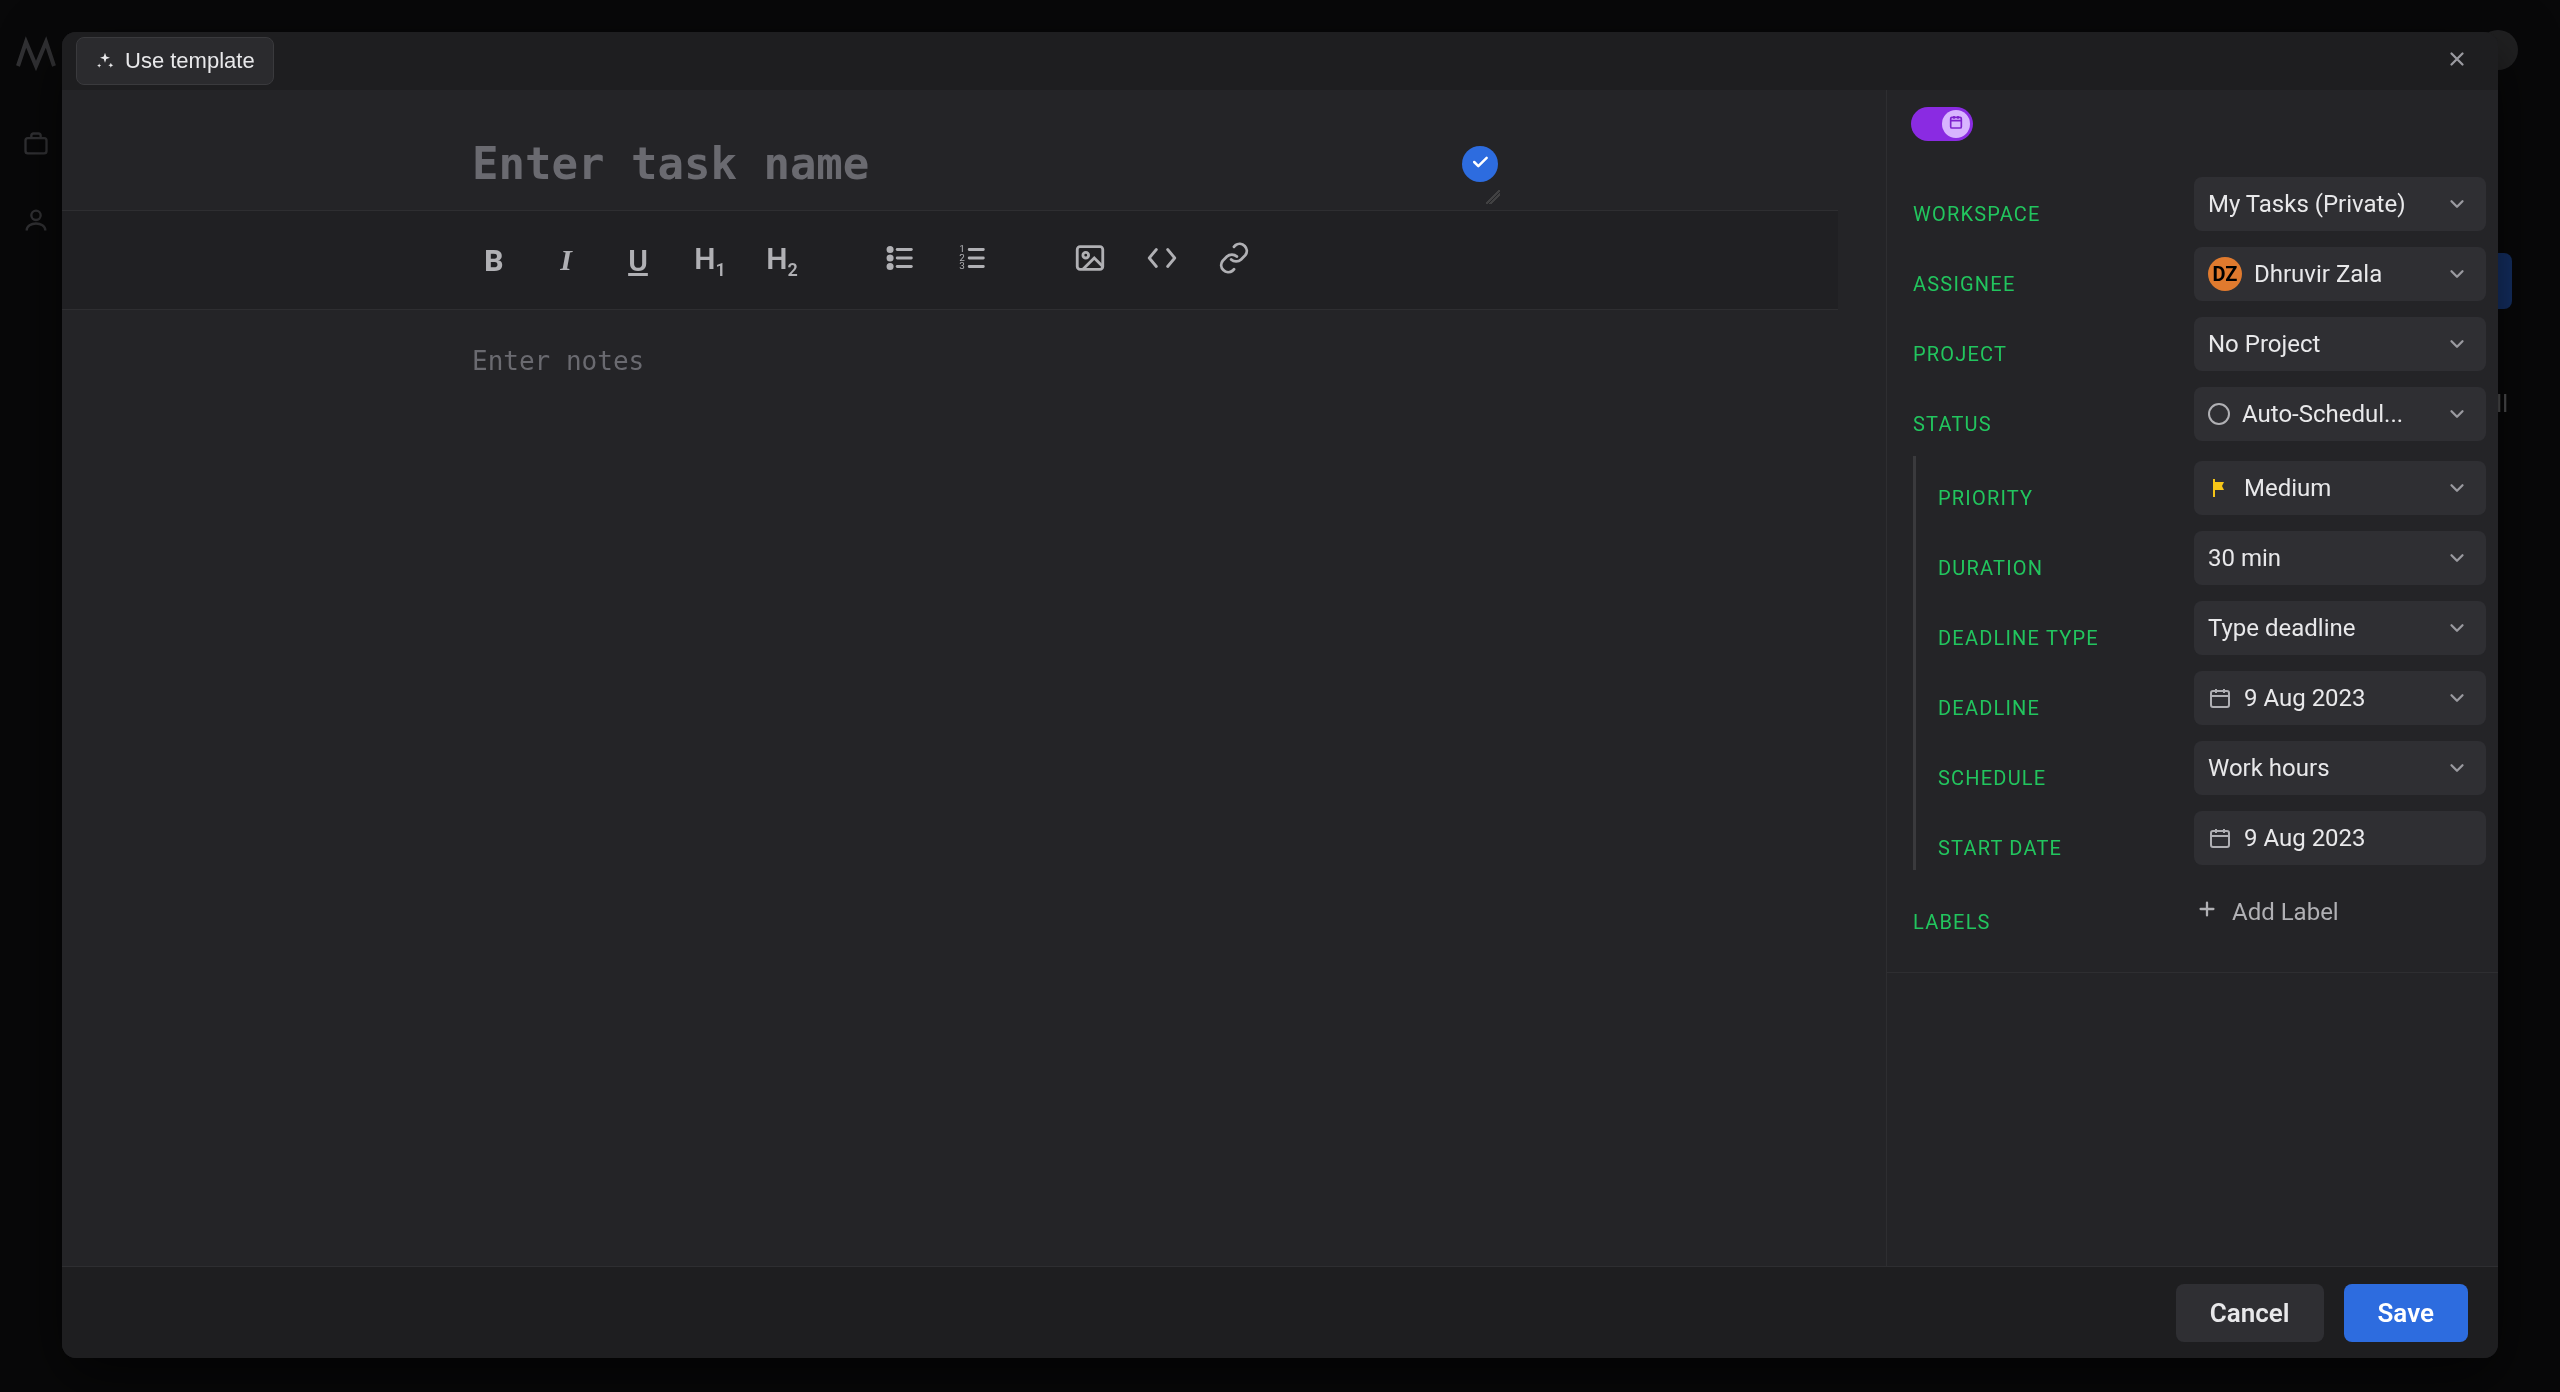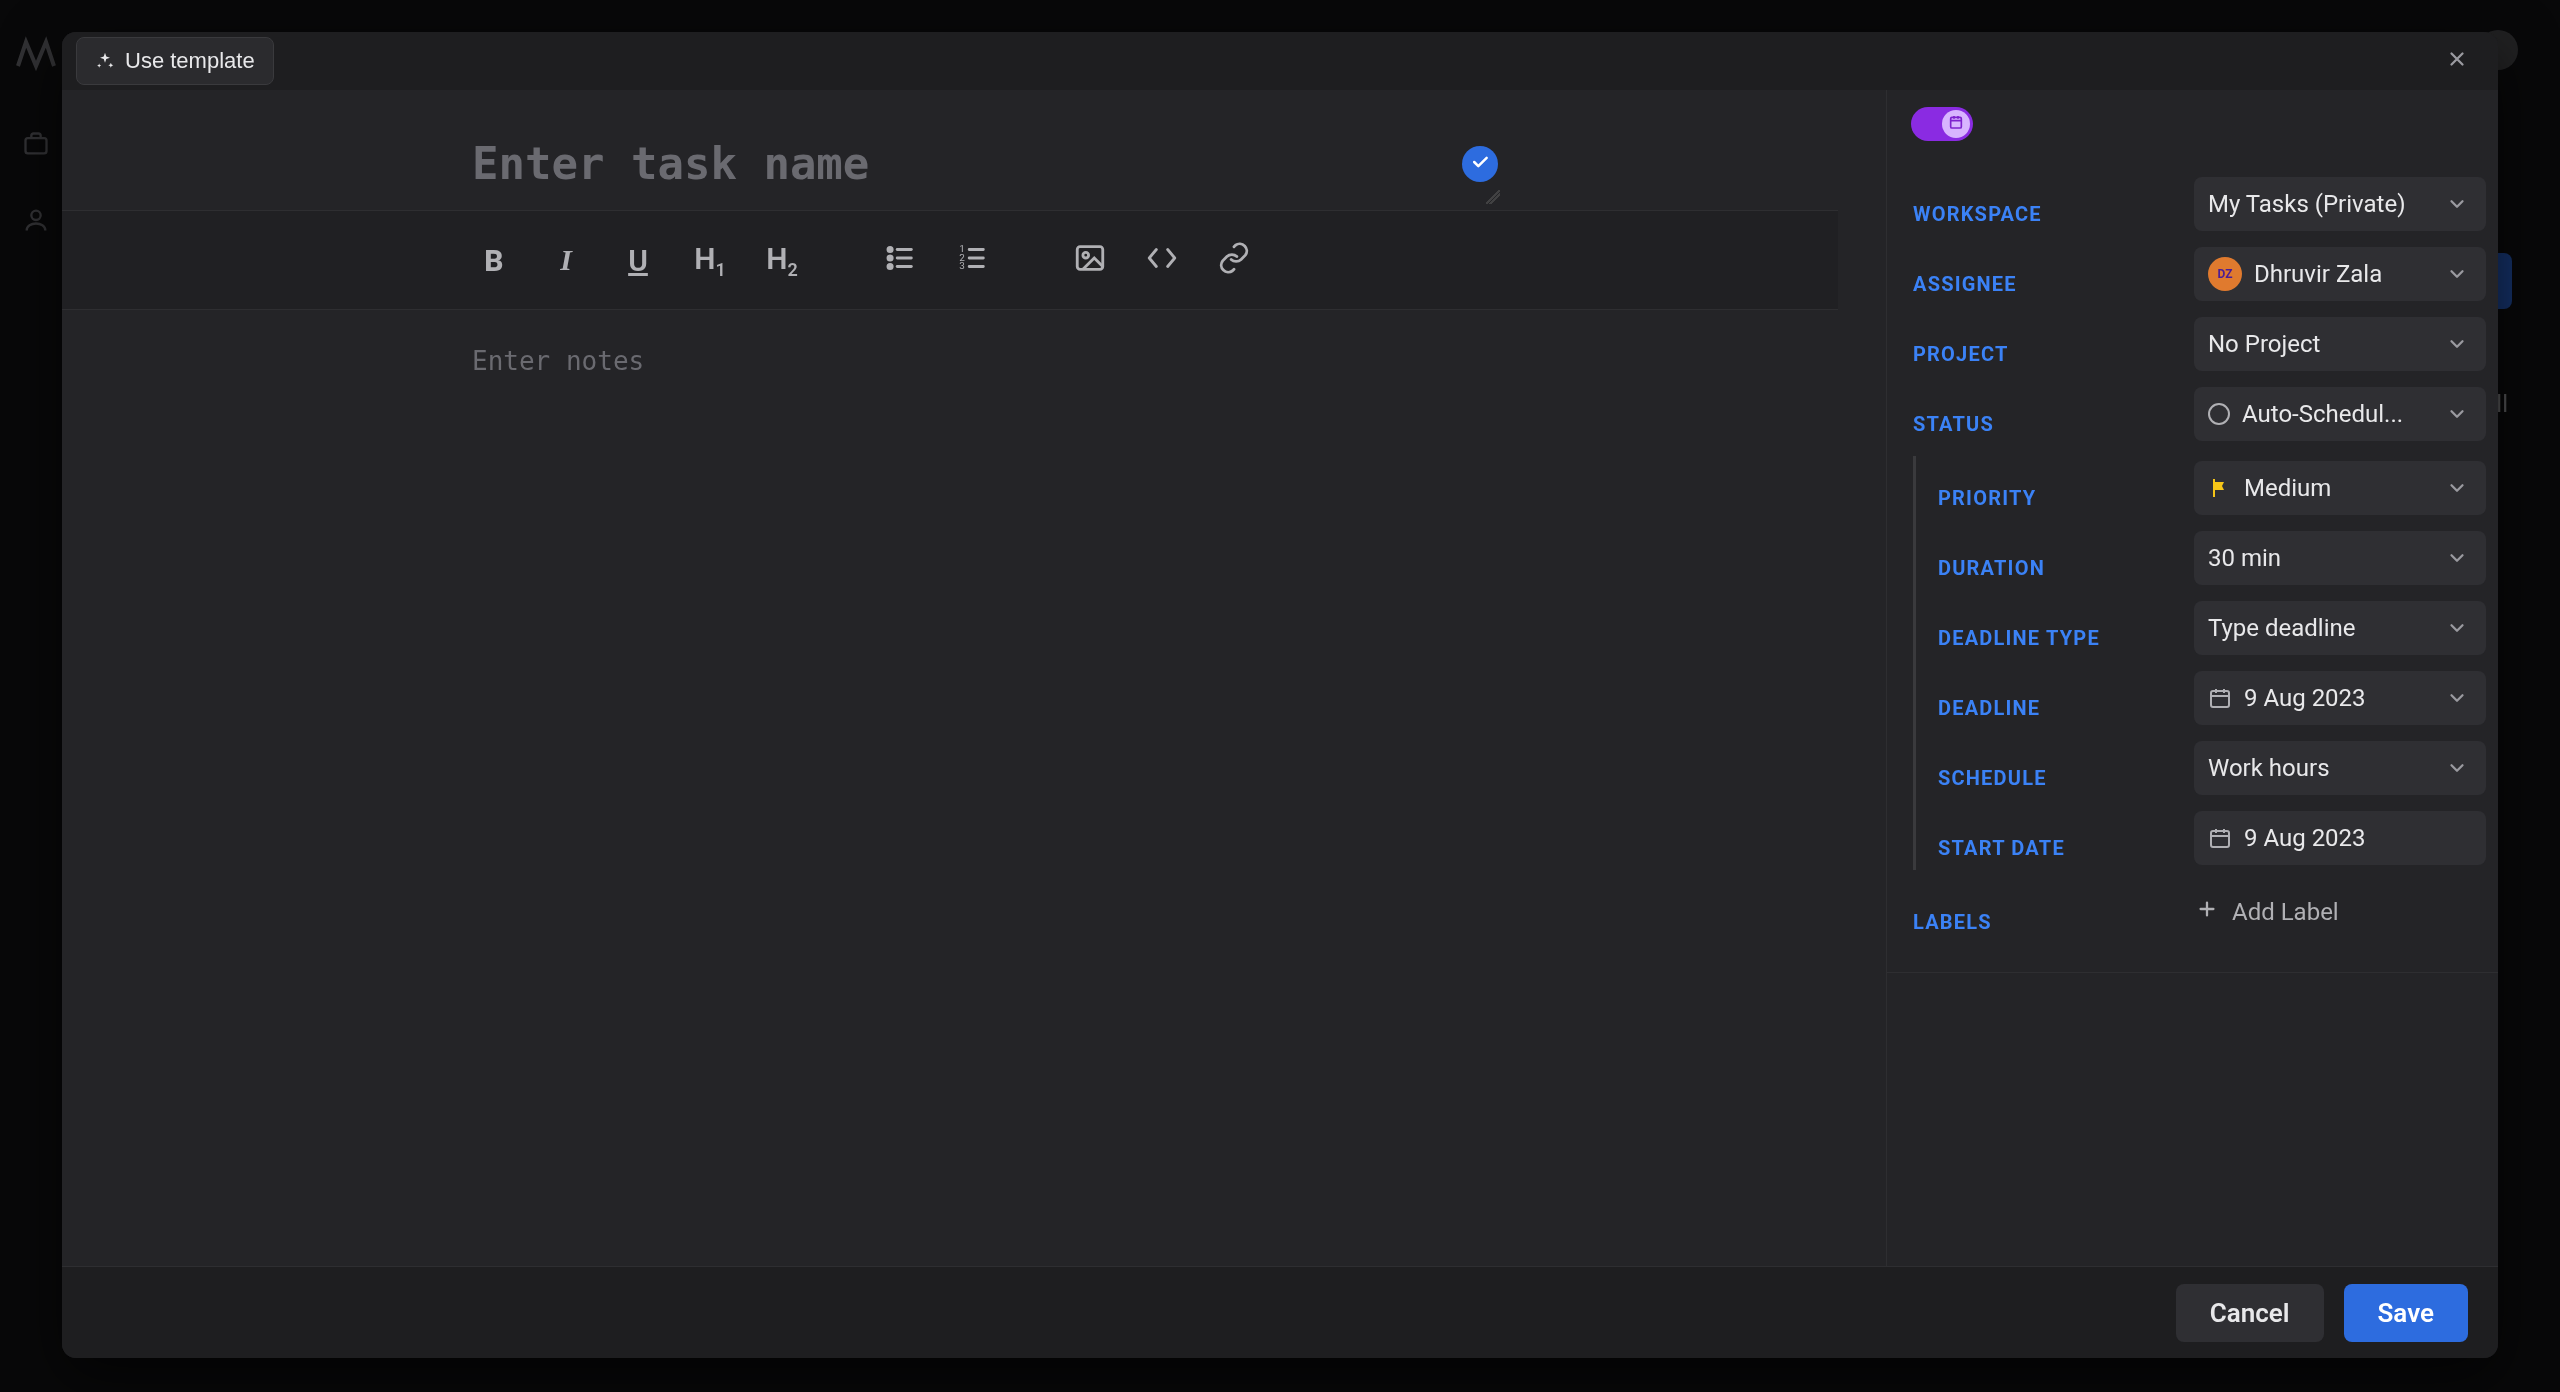--- a/index.html
+++ b/index.html
@@ -159,43 +159,43 @@
     font-weight:500;
     padding:18px 24px;
     border-radius:8px;
     margin:0 10px 10px 10px;
   }
 
   .fields { padding:14px 12px 18px 12px; display:flex; flex-direction:column; gap:6px; }
   .field-row { display:flex; align-items:center; min-height:64px; }
   .field-label {
     flex:1;
-    font-size:20px; font-weight:700; letter-spacing:0.06em;
+    font-size:20px; font-weight:400; letter-spacing:0.06em;
     text-transform:uppercase;
-    color:#3b82f6;
+    color:#22c55e;
     padding-left:14px;
     margin-top:20px;
   }
   .field-ctrl {
     width:292px;
     height:54px;
     background:#2f2f33;
     border-radius:8px;
     display:flex; align-items:center;
     padding:0 14px;
     color:#e8e8ea;
     font-size:24px;
     gap:12px;
     cursor:pointer;
     position:relative;
   }
   .field-ctrl .chev { margin-left:auto; color:#9a9aa0; width:26px; height:26px; display:flex; align-items:center; }
   .field-ctrl .chev svg { width:22px; height:22px; }
   .field-ctrl .val { flex:1; white-space:nowrap; overflow:hidden; text-overflow:ellipsis; }
-  .avatar-dot { width:34px; height:34px; border-radius:50%; background:#e07a2e; color:#4c1d95; font-size:12px; font-weight:700; display:flex; align-items:center; justify-content:center; flex-shrink:0; }
+  .avatar-dot { width:34px; height:34px; border-radius:50%; background:#e07a2e; color:#000000; font-size:20px; font-weight:700; display:flex; align-items:center; justify-content:center; flex-shrink:0; }
   .status-circle { width:22px; height:22px; border:2px solid #b0b0b4; border-radius:50%; flex-shrink:0; }
   .flag-ico { width:24px; height:24px; display:inline-flex; color:#f5c518; flex-shrink:0; }
   .flag-ico svg { width:24px; height:24px; }
   .cal-ico { width:24px; height:24px; display:inline-flex; color:#b0b0b4; flex-shrink:0; }
   .cal-ico svg { width:24px; height:24px; }
 
   .nested-block {
     border-left:3px solid #3a3a3d;
     margin-left:14px;
     padding-left:0px;

